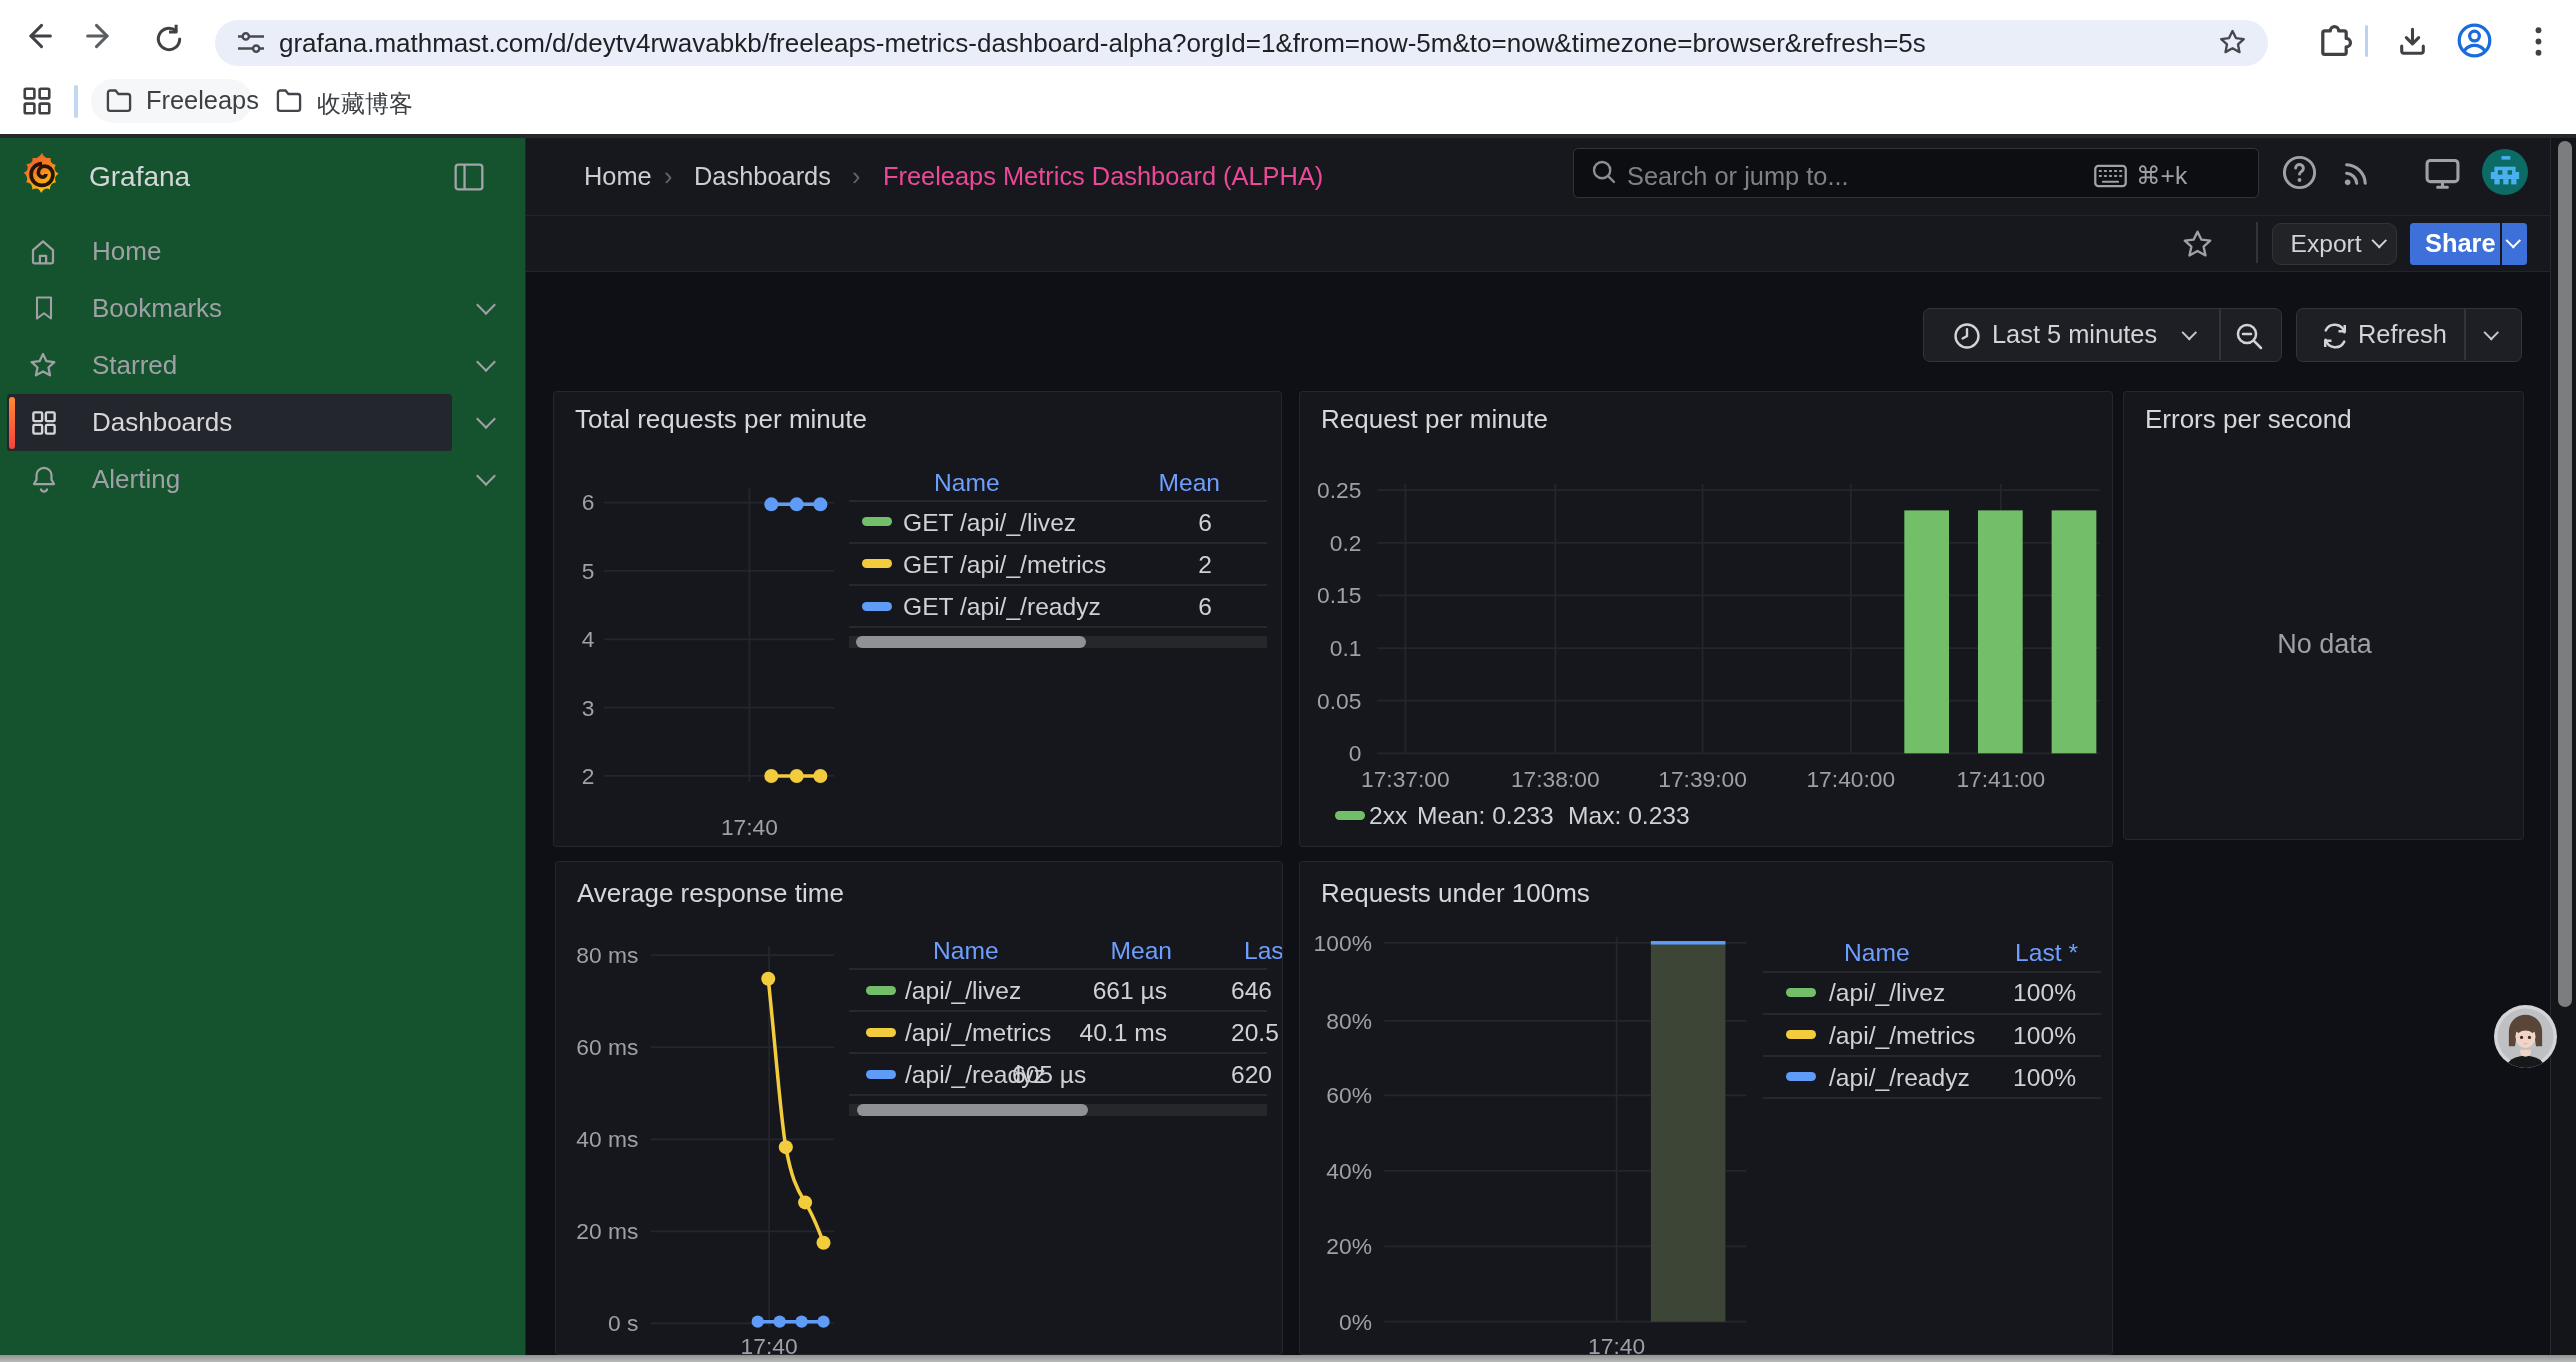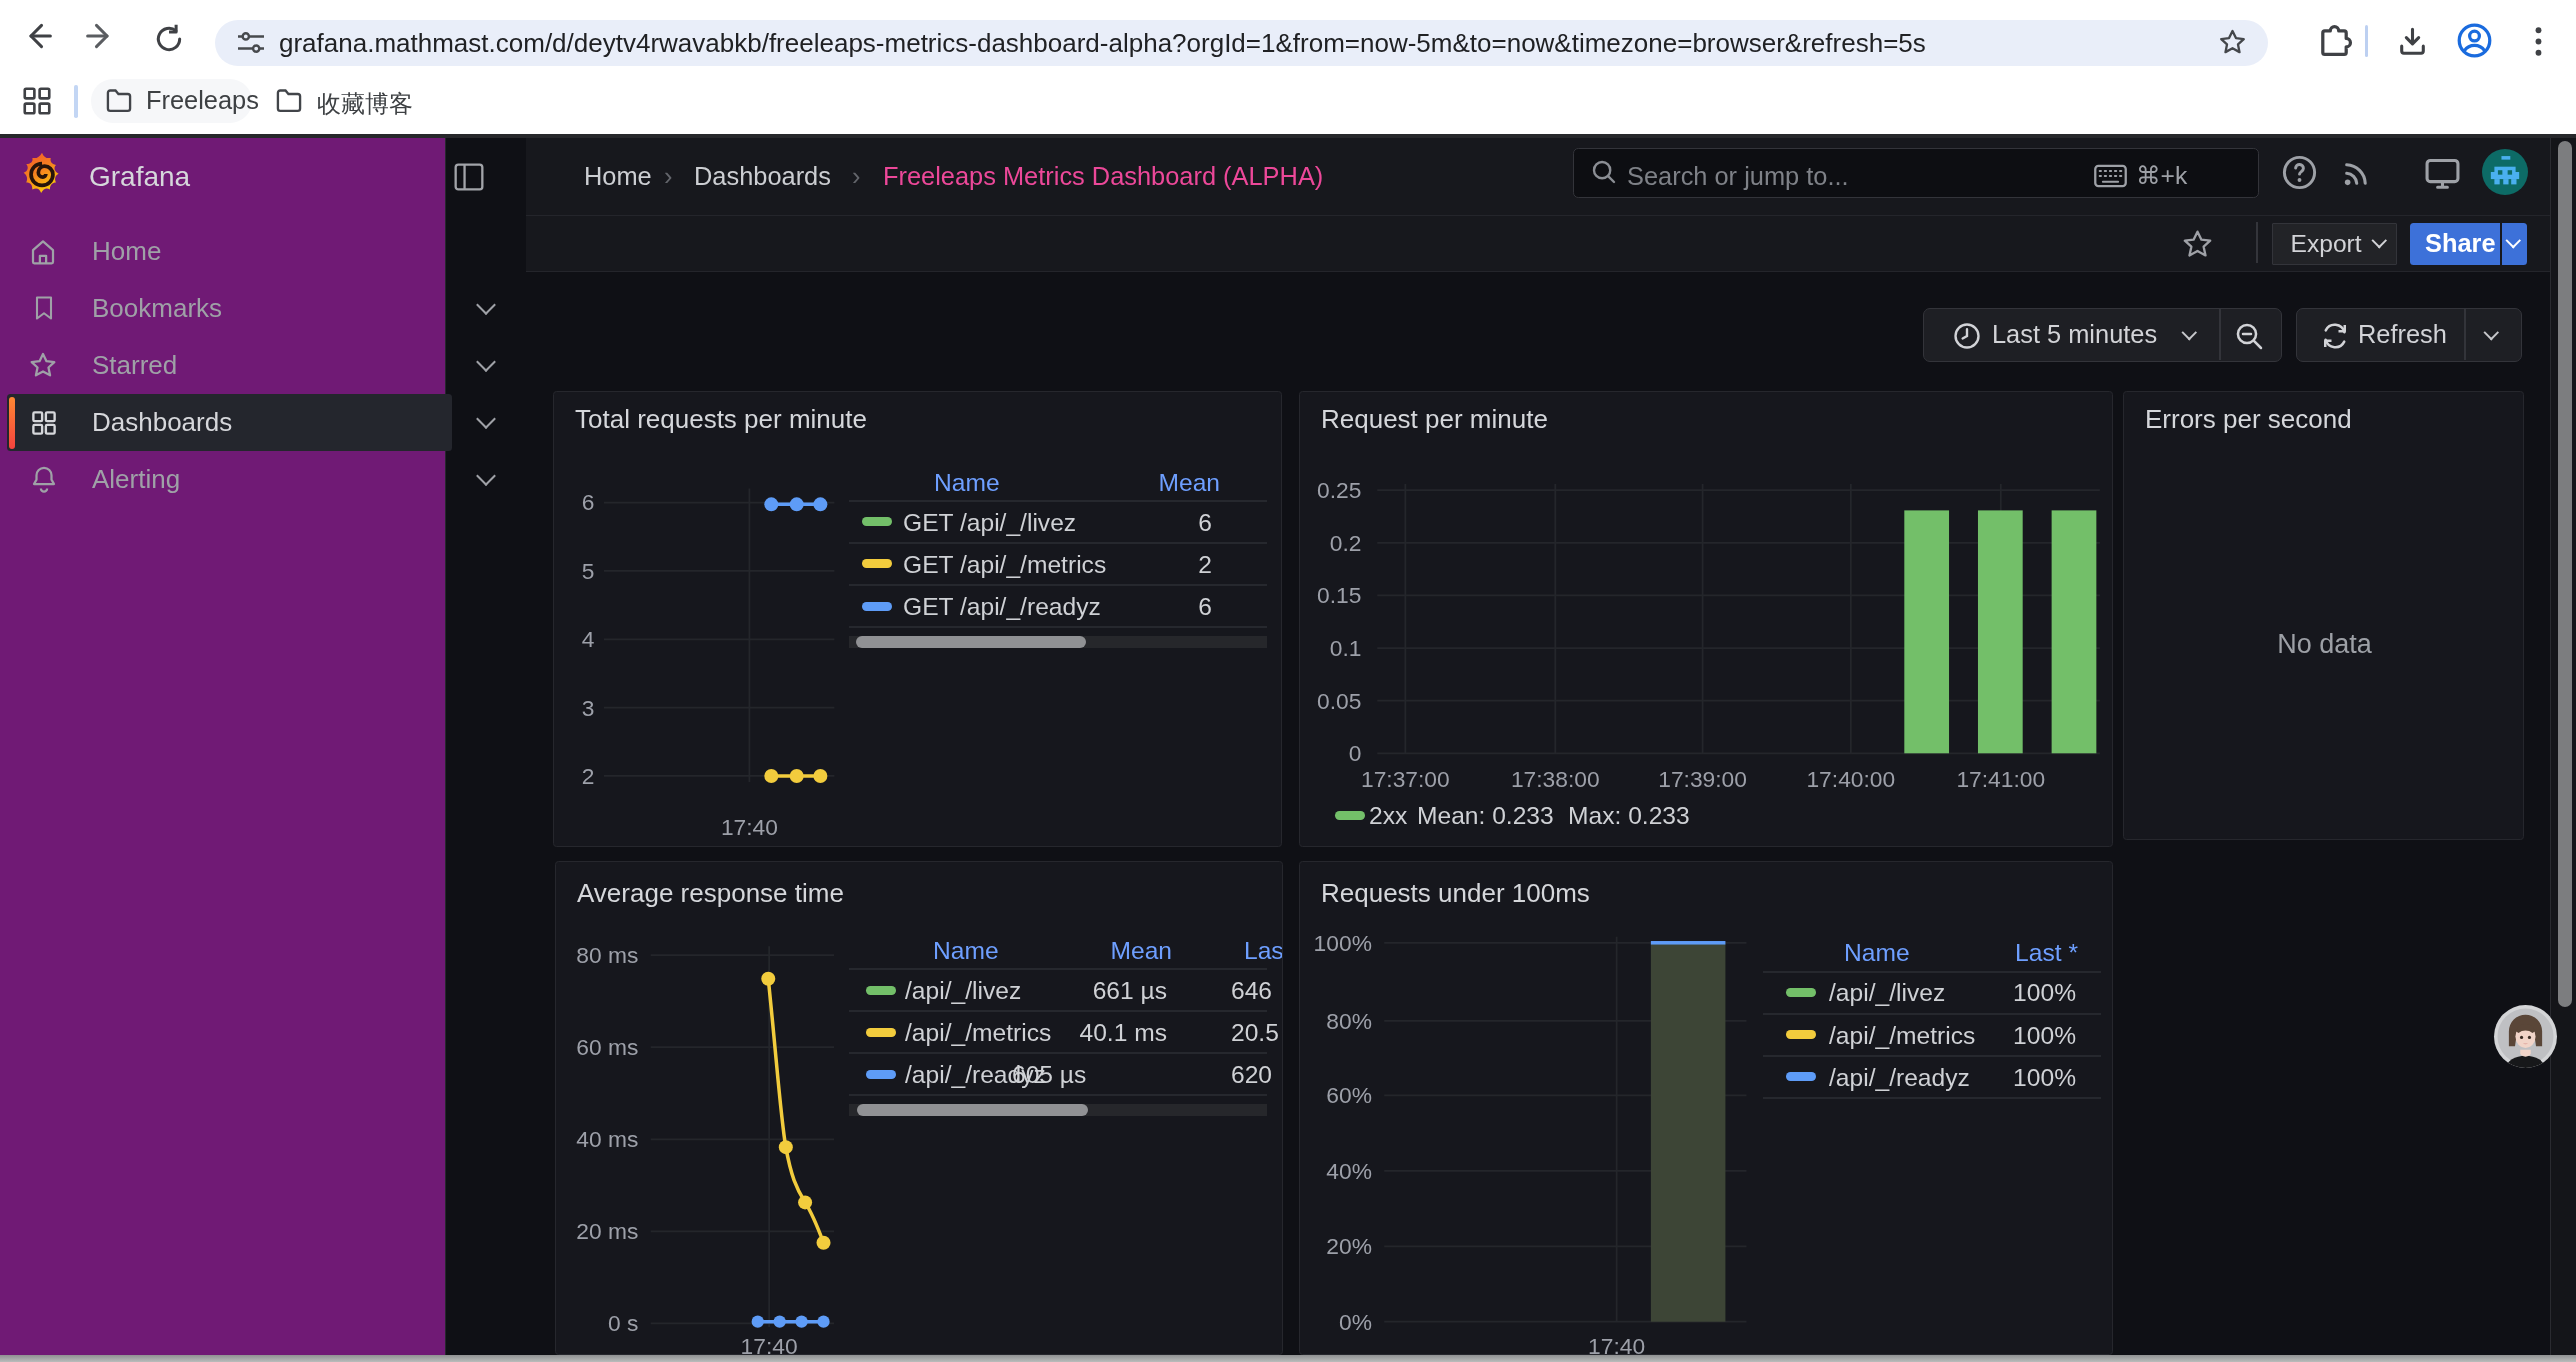--- a/index.html
+++ b/index.html
@@ -5,21 +5,21 @@
 html,body{width:2576px;height:1363px;overflow:hidden;background:#fff;font-family:"Liberation Sans",sans-serif;}
 .abs{position:absolute}
 svg{display:block}
 
 #chrome{position:absolute;left:0;top:0;width:2576px;height:138px;background:#fff;}
 #pill{position:absolute;left:215px;top:20px;width:2053px;height:46px;border-radius:23px;background:#e9eef9;}
 #url{position:absolute;top:0;height:46px;line-height:46px;font-size:26px;color:#202124;white-space:nowrap;}
 .bkt{font-size:25.4px;color:#3d4043;}
 
 #gf{position:absolute;left:0;top:138px;width:2576px;height:1217px;background:#0f1015;overflow:hidden;}
-#side{position:absolute;left:0;top:0;width:446px;height:1217px;background:#701a75;border-right:1.8px solid #26272e;}
+#side{position:absolute;left:0;top:0;width:526px;height:1217px;background:#14532d;border-right:1.8px solid #26272e;}
 #navrow{position:absolute;left:526px;top:0;width:2050px;height:78px;background:#17181d;border-bottom:1.8px solid #24252b;}
 #tool2{position:absolute;left:526px;top:78px;width:2050px;height:56px;background:#17181d;border-bottom:1.8px solid #24252b;}
 .crumb{position:absolute;top:0;height:76px;line-height:76px;font-size:25.4px;white-space:nowrap;}
 .mitem{position:absolute;left:0;width:526px;height:57px;font-size:26px;color:#9fa1a7;}
 .mtext{position:absolute;left:92px;top:0;height:57px;line-height:57px;}
 .chev{position:absolute;width:14px;height:14px;border-right:2.6px solid #9fa1a7;border-bottom:2.6px solid #9fa1a7;transform:rotate(45deg);}
 .panel{position:absolute;background:#16171d;border:1.8px solid #26272d;border-radius:3.5px;overflow:hidden;padding-left:8px;}
 .ptitle{position:absolute;left:21px;top:12.3px;font-size:26px;font-weight:500;color:#d5d7db;}
 .btn{position:absolute;background:#1e1f24;border:1.8px solid #33343a;border-radius:7px;color:#d2d3d7;font-size:25.4px;}
 .lgh{color:#6e9fff;font-weight:400;font-size:24.6px;position:absolute;}
@@ -205,21 +205,21 @@
           <rect x="18" y="24" width="5" height="5" fill="#0d6b66"></rect>
           <rect x="29" y="24" width="5" height="5" fill="#0d6b66"></rect>
         </svg>
     </div>
   </div>
   <div id="tool2">
     <svg class="abs" style="left:1654px;top:11.4px" width="35" height="35" viewBox="0 0 24 24">
         <path d="M12 3.2l2.7 5.5 6 .7-4.5 4.1 1.3 6L12 16.4 6.5 19.5l1.3-6L3.3 9.4l6-.7z" fill="none" stroke="#9fa1a7" stroke-width="1.6" stroke-linejoin="round"></path>
       </svg>
     <div class="abs" style="left:1730px;top:6.1px;width:1.8px;height:41px;background:#34353b"></div>
-    <div class="btn" style="left:1746px;top:7px;width:125px;height:42px;background:#222327;border-radius:1px">
+    <div class="btn" style="left:1746px;top:7px;width:125px;height:42px;background:#222327;border-radius:9px">
       <div class="abs" style="left:17.5px;top:0;height:39px;line-height:39px;font-size:24.6px">Export</div>
       <div class="chev" style="left:101px;top:11.4px;width:10.5px;height:10.5px;border-color:#d2d3d7;border-width:2.2px"></div>
     </div>
     <div class="abs" style="left:1884px;top:7px;width:90px;height:42px;background:#3d71d9;border-radius:3.5px 0 0 3.5px"></div>
     <div class="abs" style="left:1976px;top:7px;width:25.4px;height:42px;background:#3d71d9;border-radius:0 3.5px 3.5px 0"></div>
     <div class="abs" style="left:1899px;top:7px;height:42px;line-height:40px;font-size:25.4px;font-weight:700;color:#fff">Share</div>
     <div class="chev" style="left:1982px;top:19px;width:10.5px;height:10.5px;border-color:#fff;border-width:2.2px"></div>
   </div>
 
   <div class="btn" style="left:1923px;top:170px;width:359px;height:54px">

